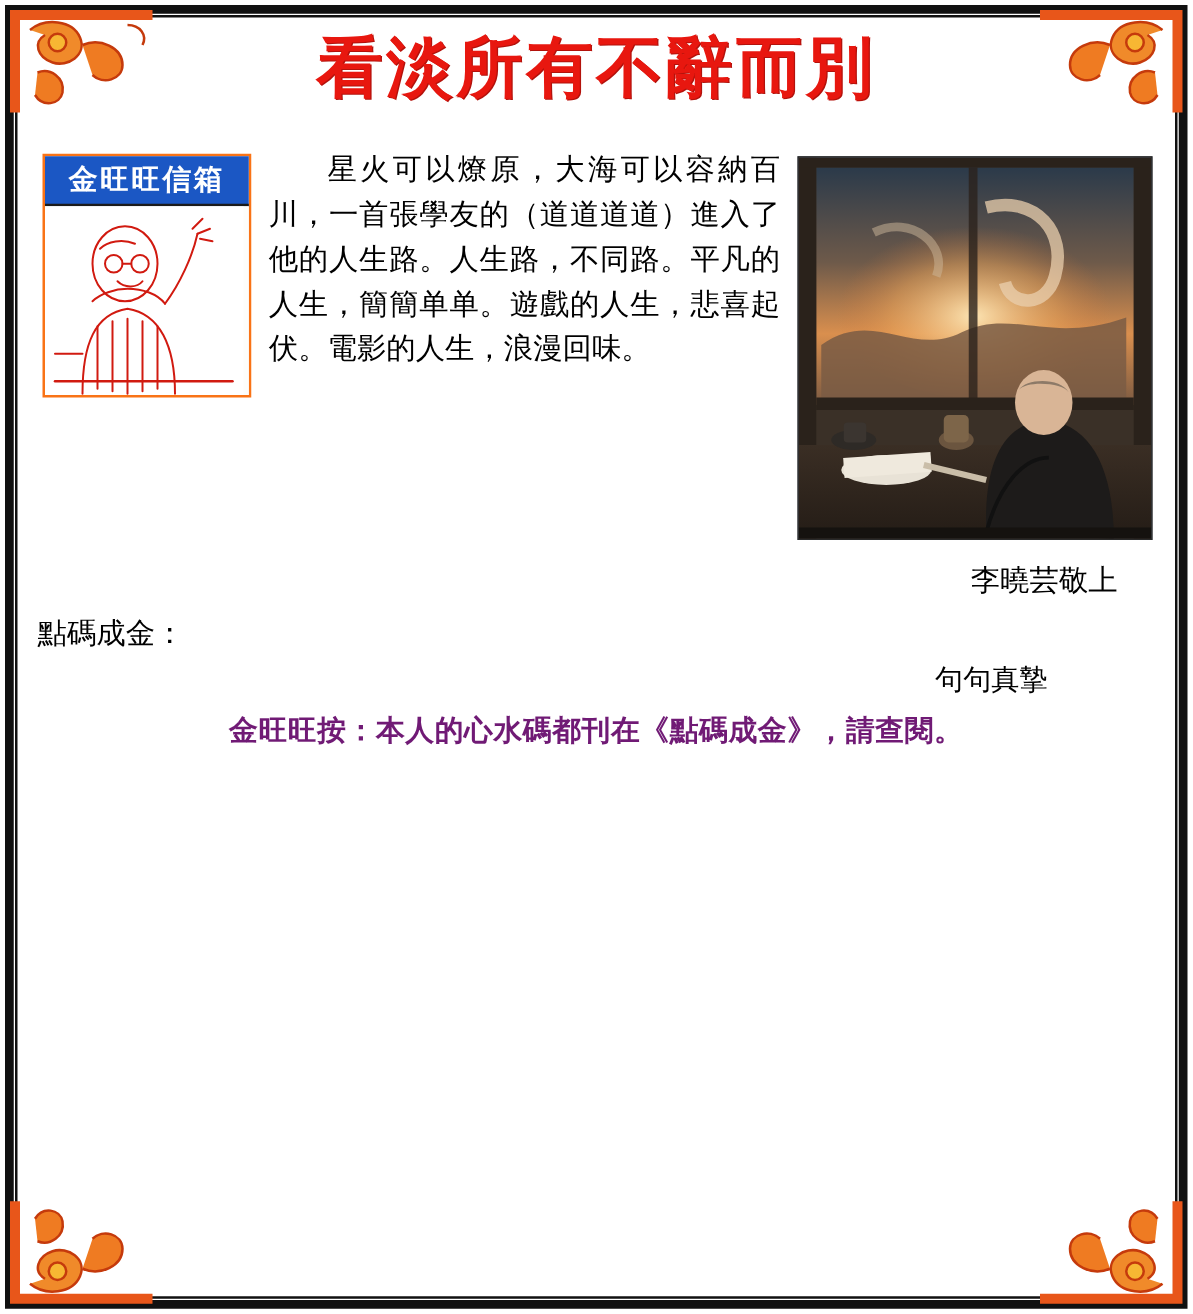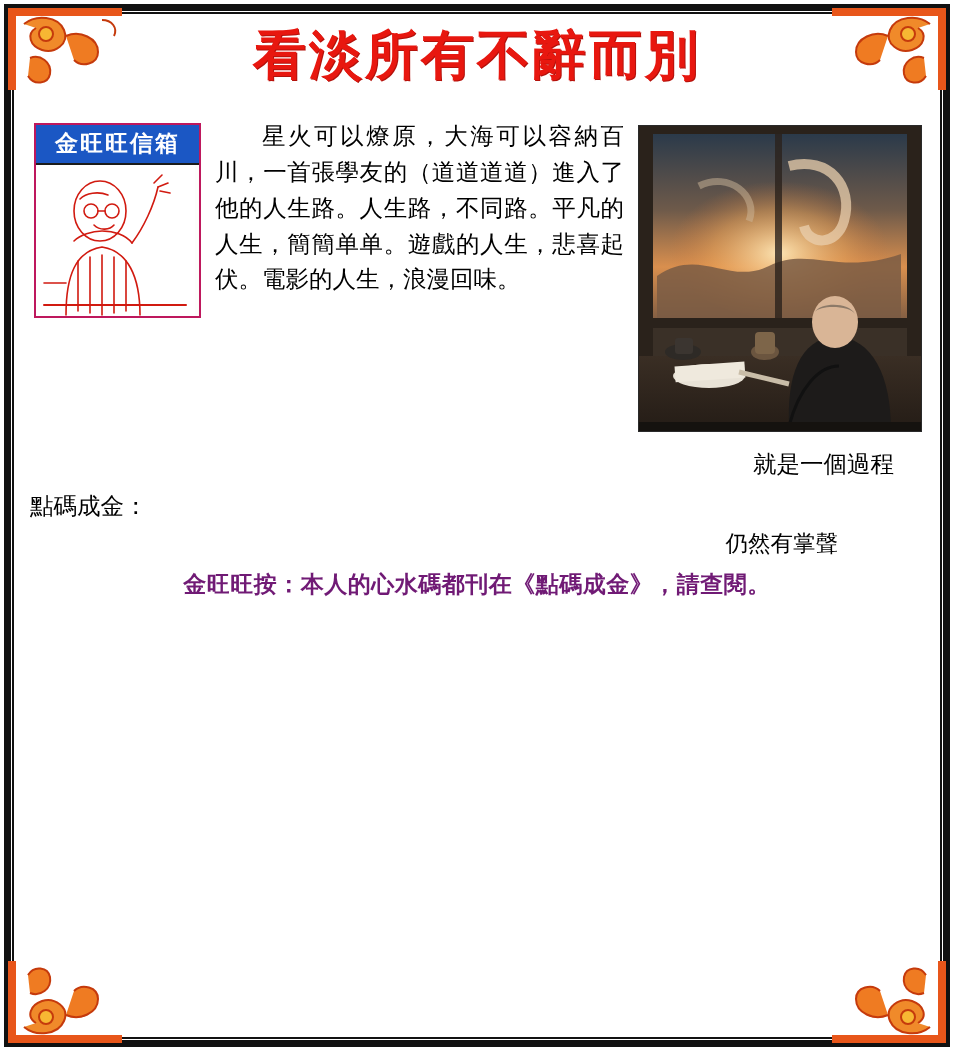--- a/index.html
+++ b/index.html
@@ -71,21 +71,21 @@
   .body-area {
     position: relative;
     padding: 0 8px;
     color: #000;
   }
   
   .logo-box {
     float: left;
     width: 163px;
     margin: 4px 14px 4px 4px;
-    border: 2px solid #be185d;
+    border: 2px solid #f97316;
     background: #fff;
   }
   .logo-banner {
     background: #1b57c4;
     color: #ffffff;
     font-weight: bold;
     font-size: 23px;
     text-align: center;
     letter-spacing: 2px;
     padding: 3px 0 4px 0;
@@ -283,24 +283,24 @@
           <rect x="116" y="206" width="20" height="22" rx="4" fill="#7d6549"></rect>
           <rect x="0" y="296" width="282" height="9" fill="#15120f"></rect>
         </svg>
       </div>
 
 
       <p class="para indent">星火可以燎原，大海可以容納百川，一首張學友的（道道道道）進入了他的人生路。人生路，不同路。平凡的人生，簡簡单单。遊戲的人生，悲喜起伏。電影的人生，浪漫回味。</p>
 
       <div class="clear"></div>
 
-      <div class="sign-right">就是一個過程</div>
+      <div class="sign-right">李曉芸敬上</div>
 
       <div class="reply-head">點碼成金：</div>
 
 
-      <div class="sign-reply">仍然有掌聲</div>
+      <div class="sign-reply">句句真摯</div>
 
       <div class="footer-note">金旺旺按：本人的心水碼都刊在《點碼成金》，請查閱。</div>
 
     </div>
   </div>
 </div>
 
 </body></html>

